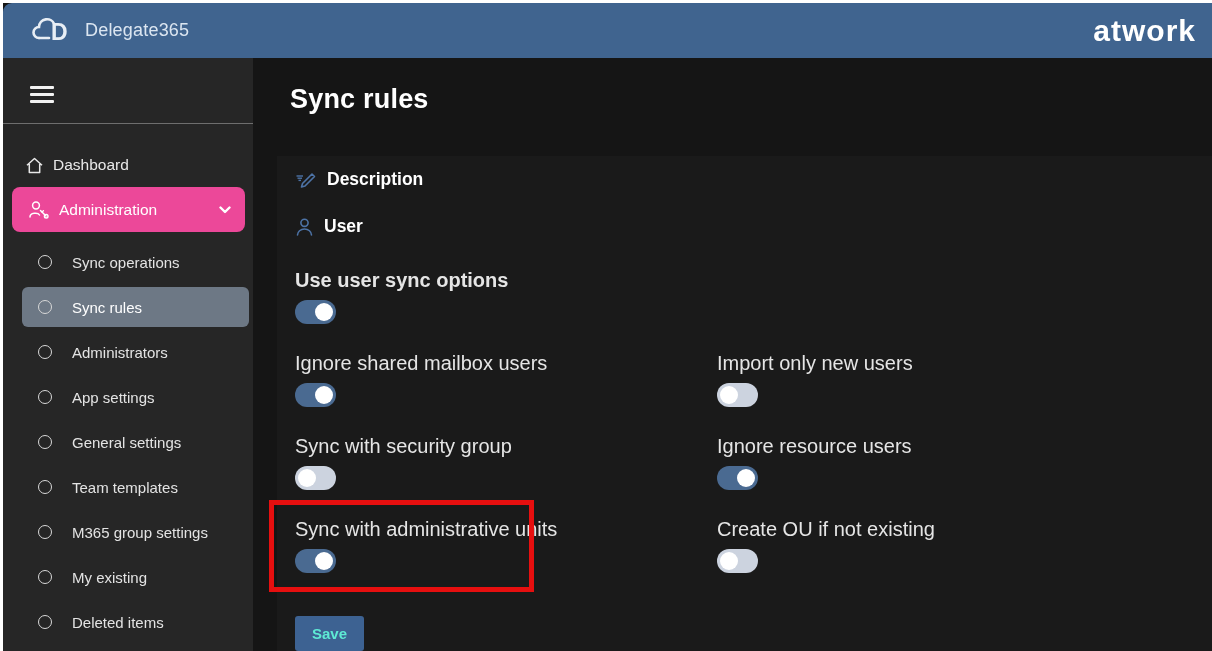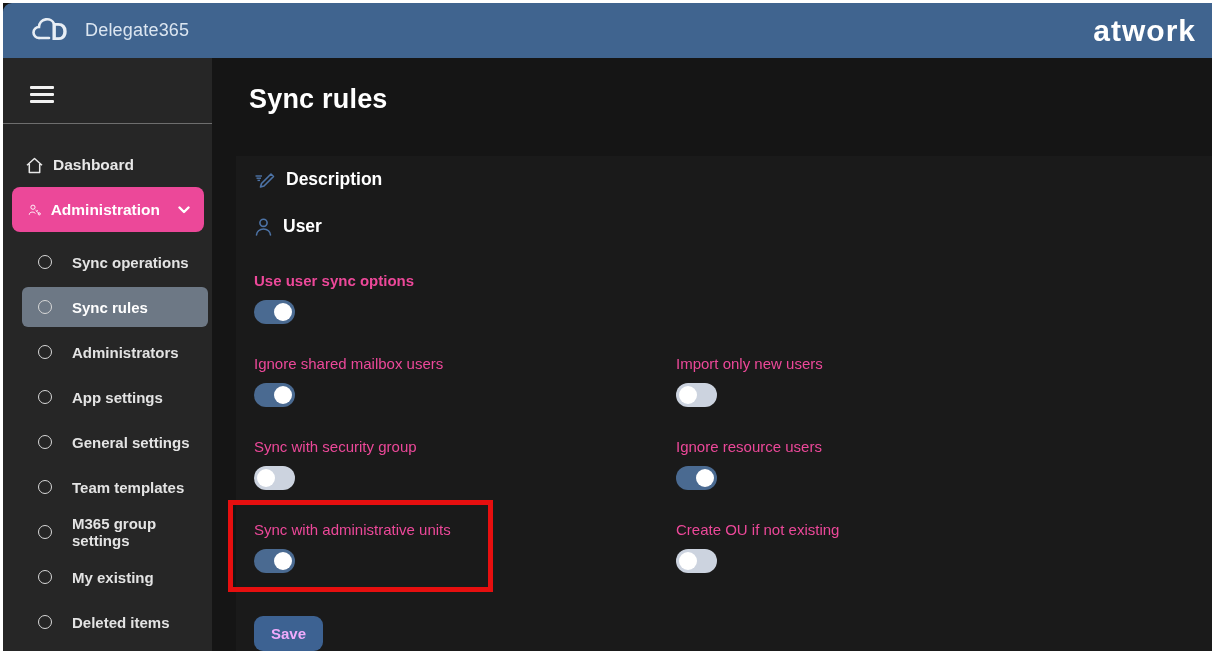--- a/index.html
+++ b/index.html
@@ -14,21 +14,21 @@
             padding:0 12px 0 28px; flex:0 0 auto; }
   .brand-left { display:flex; align-items:center; gap:10px; }
   .brand-left svg { display:block; }
   .app-name { color:#dce6f1; font-size:18px; letter-spacing:.2px; }
   .brand-right { color:#ffffff; font-size:30px; font-weight:700; letter-spacing:1px; line-height:1; padding-right:4px; }
 
   
   .shell { flex:1; display:flex; min-height:0; }
 
   
-  .sidebar { width:209px; flex:0 0 auto; background:#262626; color:#e3e3e3;font-weight:bold; }
+  .sidebar { width:250px; flex:0 0 auto; background:#262626; color:#e3e3e3; }
   .hamburger { margin:28px 0 0 27px; width:24px; height:17px; display:flex;
                flex-direction:column; justify-content:space-between; cursor:pointer;
                background:none; border:none; }
   .hamburger span { display:block; height:3px; background:#f2f2f2; border-radius:1px; }
   .side-divider { border:none; border-top:1px solid #6e6e6e; margin:20px 0 0 0; }
   nav { padding-top:19px; }
   .nav-item { display:flex; align-items:center; gap:9px; height:44px;
               padding-left:22px; font-size:15.5px; color:#e8e8e8; cursor:pointer; }
   .nav-item.selected-blue { background:#ec4899; margin:0 8px 0 9px; padding-left:16px;
               border-radius:8px; height:45px; color:#ffffff; }
@@ -47,38 +47,38 @@
   h1.page-title { color:#ffffff; font-size:27px; font-weight:600;
                   margin:26px 0 0 37px; letter-spacing:.2px; }
   .panel { flex:1; background:#1a1a1a; margin:41px 0 0 24px;
            padding:13px 0 20px 18px; }
   .section-head { display:flex; align-items:center; gap:10px; margin-bottom:26px; }
   .section-head .label { color:#ffffff; font-size:17.5px; font-weight:700; }
   .section-head svg { display:block; }
 
   .fields { display:grid; grid-template-columns:422px auto; margin-top:34px; }
   .field { position:relative; margin-bottom:30px; }
-  .field .t-label { color:#ec4899; font-size:15px; line-height:19px; margin-bottom:10px; }
+  .field .t-label { color:#e5e5e5; font-size:20px; line-height:19px; margin-bottom:10px; }
   .field.bold-label .t-label { font-weight:700; }
   .field.spacer { visibility:hidden; }
 
   .toggle { width:41px; height:24px; border-radius:12px; position:relative; cursor:pointer; }
   .toggle .knob { position:absolute; top:3px; width:18px; height:18px;
                   border-radius:50%; background:#ffffff; }
   .toggle.on  { background:#4a6a91; }
   .toggle.on .knob  { right:3px; }
   .toggle.off { background:#ccd3df; }
   .toggle.off .knob { left:3px; }
 
   .field.highlighted::before { content:""; position:absolute; left:-26px; top:-20px;
         width:255px; height:82px; border:5px solid #e60f0f; pointer-events:none; }
 
-  .save-btn { margin-top:13px; background:#3d6292; color:#f0abfc; border:none;
+  .save-btn { margin-top:13px; background:#3d6292; color:#5eead4; border:none;
               font-family:inherit; font-size:15px; font-weight:700;
-              padding:9px 17px; border-radius:9px; cursor:pointer; }
+              padding:9px 17px; border-radius:3px; cursor:pointer; }
 </style>
 </head>
 <body>
 
 <div class="app">
 
   <header class="topbar">
     <div class="brand-left">
       <svg width="44" height="30" viewBox="0 0 44 30">
         <path d="M8 22 a5.5 5.5 0 0 1 0-11 a8 8 0 0 1 15.5-2.5" fill="none" stroke="#e8eef5" stroke-width="2.6" stroke-linecap="round"></path>

